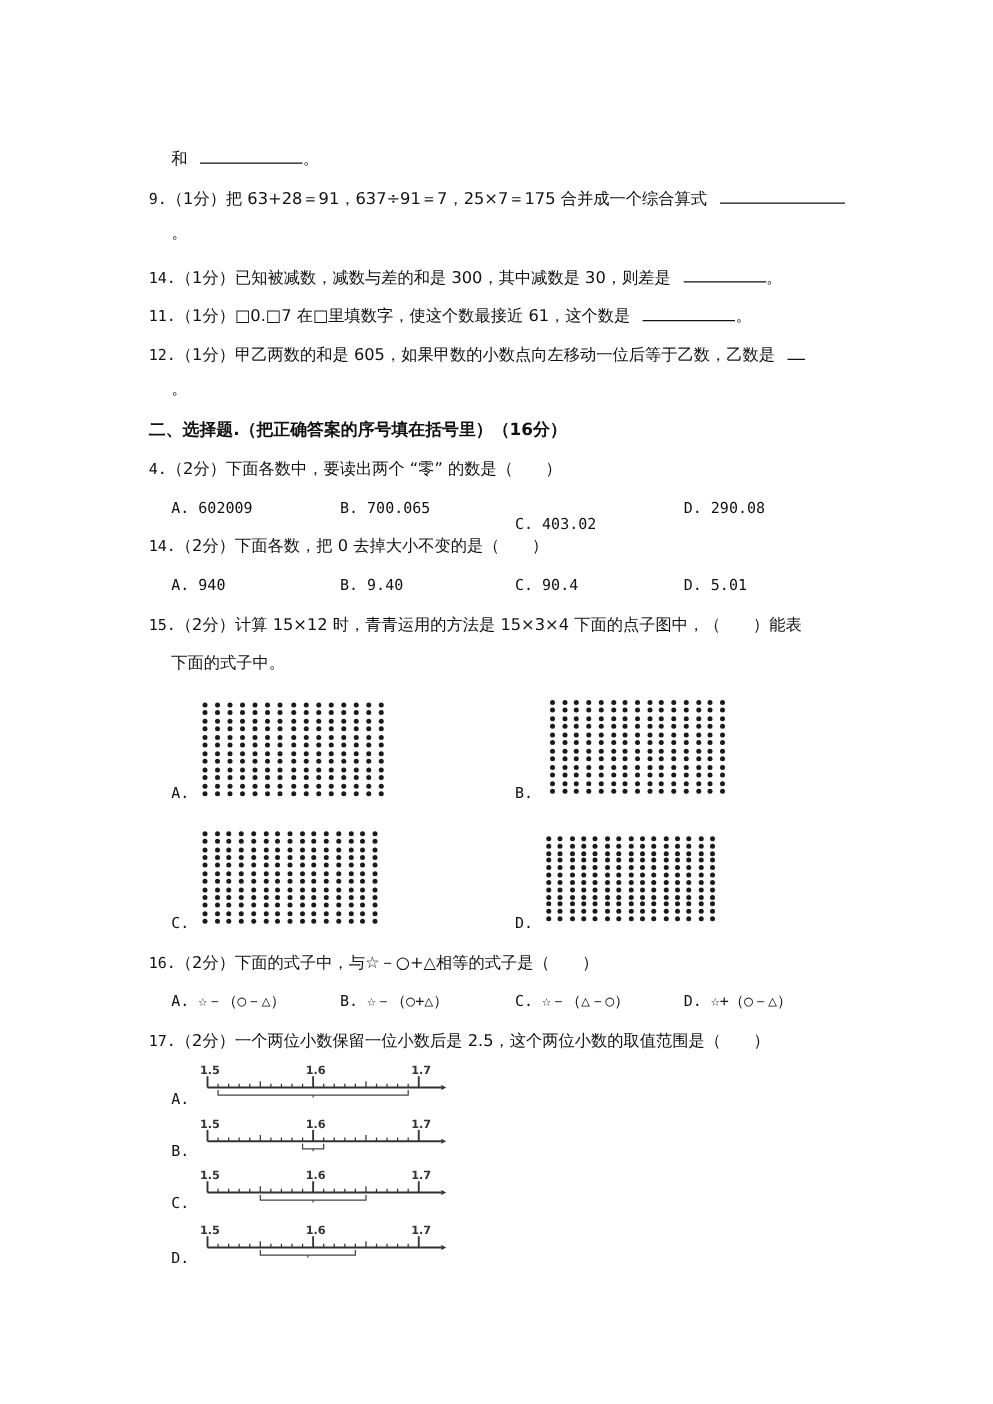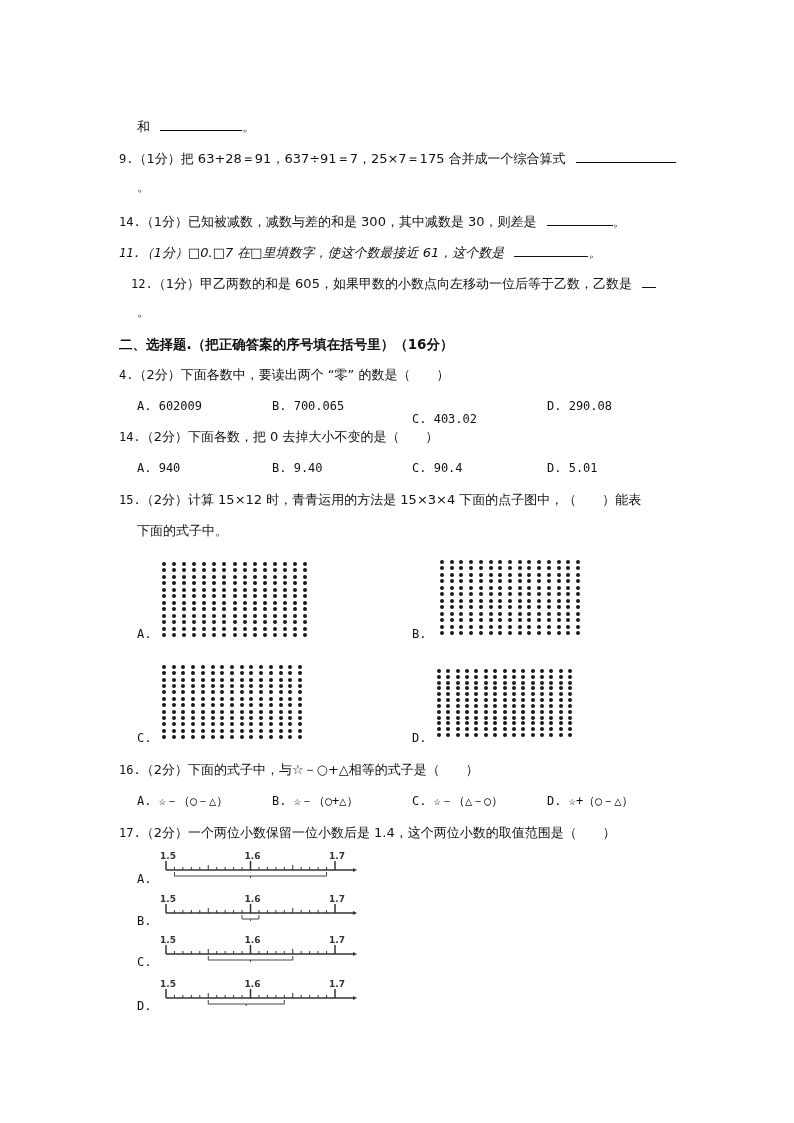--- a/index.html
+++ b/index.html
@@ -33,26 +33,26 @@
   <span class="num">9.</span><span>（1分）</span><span>把 63+28＝91，637÷91＝7，25×7＝175 合并成一个综合算式</span>
   <span class="blank" style="width:100px;"></span>
 </div>
 <div class="line indent" style="top:178px;">。</div>
 
 <div class="line q" style="top:211px;">
   <span class="num">14.</span><span>（1分）</span><span>已知被减数，减数与差的和是 300，其中减数是 30，则差是</span>
   <span class="blank" style="width:66px;"></span><span>。</span>
 </div>
 
-<div class="line q" style="top:242px;font-style:italic;">
+<div class="line q" style="top:242px;">
   <span class="num">11.</span><span>（1分）</span><span>□0.□7 在□里填数字，使这个数最接近 61，这个数是</span>
   <span class="blank" style="width:74px;"></span><span>。</span>
 </div>
 
-<div class="line q" style="top:273px;margin-left:12px;">
+<div class="line q" style="top:273px;">
   <span class="num">12.</span><span>（1分）</span><span>甲乙两数的和是 605，如果甲数的小数点向左移动一位后等于乙数，乙数是</span>
   <span class="blank" style="width:14px;"></span>
 </div>
 <div class="line indent" style="top:303px;">。</div>
 
 <div class="line q section" style="top:335px;">二、选择题.（把正确答案的序号填在括号里）（16分）</div>
 
 <div class="line q" style="top:366px;">
   <span class="num">4.</span><span>（2分）</span><span>下面各数中，要读出两个 “零” 的数是（　　）</span>
 </div>
@@ -812,21 +812,21 @@
 
 <div class="line q" style="top:761px;">
   <span class="num">16.</span><span>（2分）</span><span>下面的式子中，与☆－○+△相等的式子是（　　）</span>
 </div>
 <div class="opt" style="top:792px; left:137px;">A. ☆－（○－△）</div>
 <div class="opt" style="top:792px; left:272px;">B. ☆－（○+△）</div>
 <div class="opt" style="top:792px; left:412px;">C. ☆－（△－○）</div>
 <div class="opt" style="top:792px; left:547px;">D. ☆+（○－△）</div>
 
 <div class="line q" style="top:824px;">
-  <span class="num">17.</span><span>（2分）</span><span>一个两位小数保留一位小数后是 1.4，这个两位小数的取值范围是（　　）</span>
+  <span class="num">17.</span><span>（2分）</span><span>一个两位小数保留一位小数后是 2.5，这个两位小数的取值范围是（　　）</span>
 </div>
 
 <div class="panel-label" style="left:137px; top:872px;">A.</div>
 <div class="numline" id="nl-0" style="left:160px; top:850px;"><svg width="200" height="36">
       <line x1="6" y1="20" x2="193" y2="20" stroke="#333" stroke-width="1.5"></line>
       <path d="M193,18 L197,20 L193,22 Z" fill="#333"></path>
       <line x1="6" y1="11" x2="6" y2="20" stroke="#333" stroke-width="1.5"></line>
       <line x1="14.45000000000001" y1="17" x2="14.45000000000001" y2="20" stroke="#333" stroke-width="1"></line>
       <line x1="22.90000000000002" y1="17" x2="22.90000000000002" y2="20" stroke="#333" stroke-width="1"></line>
       <line x1="31.350000000000026" y1="17" x2="31.350000000000026" y2="20" stroke="#333" stroke-width="1"></line>

